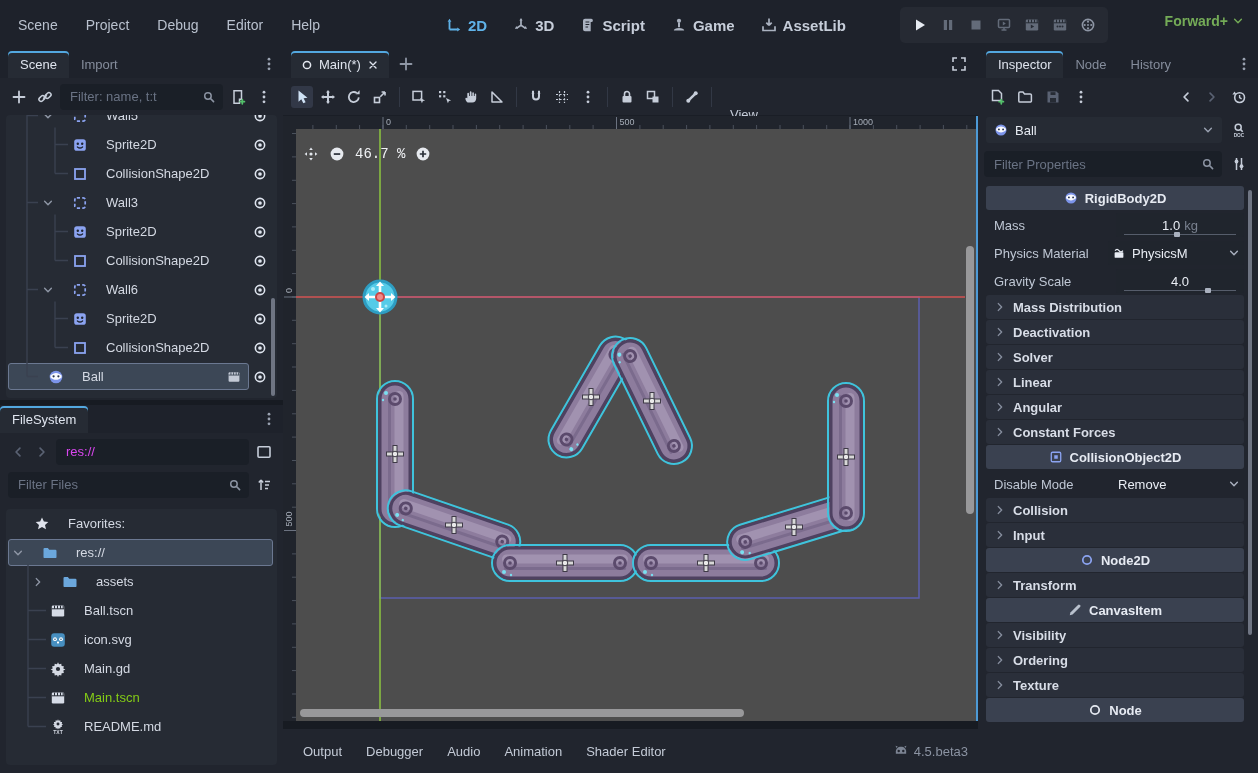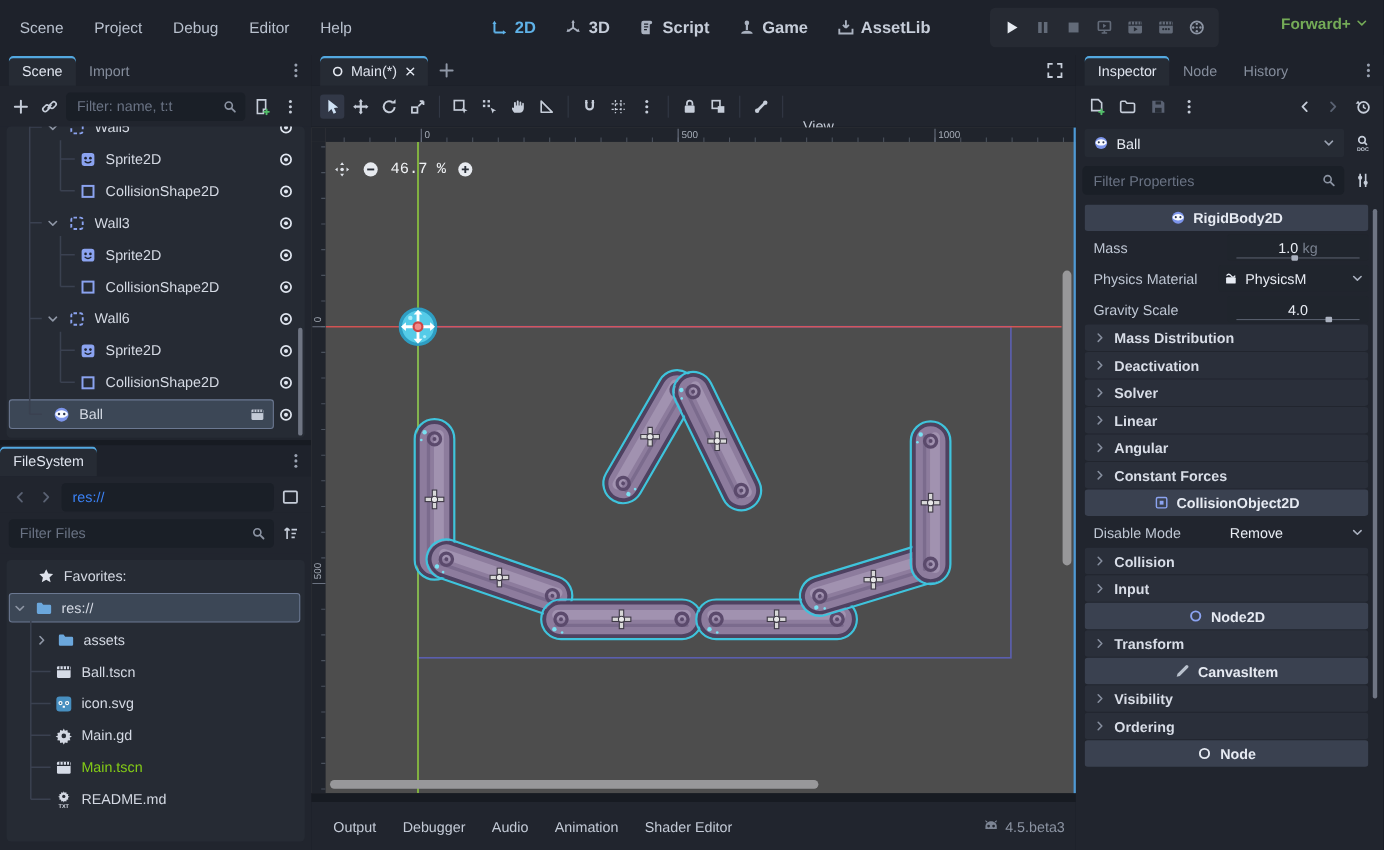--- a/index.html
+++ b/index.html
@@ -31,26 +31,26 @@
   .tab{height:27px;display:flex;align-items:center;gap:6px;padding:0 12px;font-size:13px;color:#858d9c;border-radius:4px 4px 0 0;cursor:pointer;}
   .tab.active{background:#262b34;color:#dfe4ee;box-shadow:inset 0 2px 0 #53a8e0;}
   .dots-btn{margin-left:auto;background:none;border:0;color:#9aa2b1;padding:2px 6px;cursor:pointer;display:flex;align-self:center;}
   
   .ptoolbar{height:37px;display:flex;align-items:center;gap:4px;padding:0 8px;background:#21252e;}
   .tbtn{background:none;border:0;color:#c6cdd9;padding:3px;border-radius:3px;cursor:pointer;display:flex;align-items:center;}
   .tbtn.active{background:#323847;color:#cfe2f5;}
   .tbtn.dim{color:#5a6273}
   .sep{width:1px;height:20px;background:#323845;margin:0 4px;flex:none;}
   .field{position:relative;display:flex;align-items:center;background:#1a1f27;border-radius:4px;height:26px;flex:1;}
-  .field input{background:none;border:0;outline:none;color:#3b82f6;font:inherit;font-size:13px;padding:0 26px 0 10px;width:100%;}
+  .field input{background:none;border:0;outline:none;color:#d946ef;font:inherit;font-size:13px;padding:0 26px 0 10px;width:100%;}
   .field input::placeholder{color:#6a7384;}
   .field .i{position:absolute;right:7px;color:#8b93a2;}
   .well{position:absolute;left:6px;right:6px;background:#262b34;border-radius:4px;overflow:hidden;}
   
-  .trow{position:relative;height:29px;display:flex;align-items:center;gap:8px;color:#d4d9e3;cursor:pointer;}
+  .trow{position:relative;height:29px;display:flex;align-items:center;gap:18px;color:#d4d9e3;cursor:pointer;}
   .trow .lbl{white-space:nowrap;overflow:hidden;}
   .trow .arrow{color:#8f97a6;}
   .trow .eye{position:absolute;right:10px;color:#dfe5ef;}
   .trow .rowbtn{position:absolute;right:36px;color:#c3cad6;}
   .selbox{position:absolute;left:2px;right:28px;top:1px;bottom:1px;background:#3c4756;border:1px solid #6b7891;border-radius:3px;}
   .fs .selbox{right:4px;}
   .accent{color:#84cc16;}
   .guides{position:absolute;left:0;top:0;pointer-events:none;}
   .vscroll{position:absolute;width:4px;border-radius:2px;background:#6f7583;}
   
@@ -1379,20 +1379,28 @@
             <span>Visibility</span>
           </div>
           <div class="secrow">
             <span class="i i12 arrow">
               <svg viewBox="0 0 16 16" xmlns="http://www.w3.org/2000/svg">
                 <path d="M5.8 3.5l4.4 4.5-4.4 4.5" fill="none" stroke="currentColor" stroke-width="1.9" stroke-linecap="round" stroke-linejoin="round"></path>
               </svg>
             </span>
             <span>Ordering</span>
           </div>
+          <div class="secrow">
+            <span class="i i12 arrow">
+              <svg viewBox="0 0 16 16" xmlns="http://www.w3.org/2000/svg">
+                <path d="M5.8 3.5l4.4 4.5-4.4 4.5" fill="none" stroke="currentColor" stroke-width="1.9" stroke-linecap="round" stroke-linejoin="round"></path>
+              </svg>
+            </span>
+            <span>Texture</span>
+          </div>
           <div class="cat">
             <span class="i i14">
               <svg viewBox="0 0 16 16" xmlns="http://www.w3.org/2000/svg">
                 <circle cx="8" cy="8" r="4.8" fill="none" stroke="#e4e8f0" stroke-width="2"></circle>
               </svg>
             </span>
             <span>Node</span>
           </div>
         </div>
       <div class="vscroll" style="right:6px;top:140px;height:445px;"></div>

